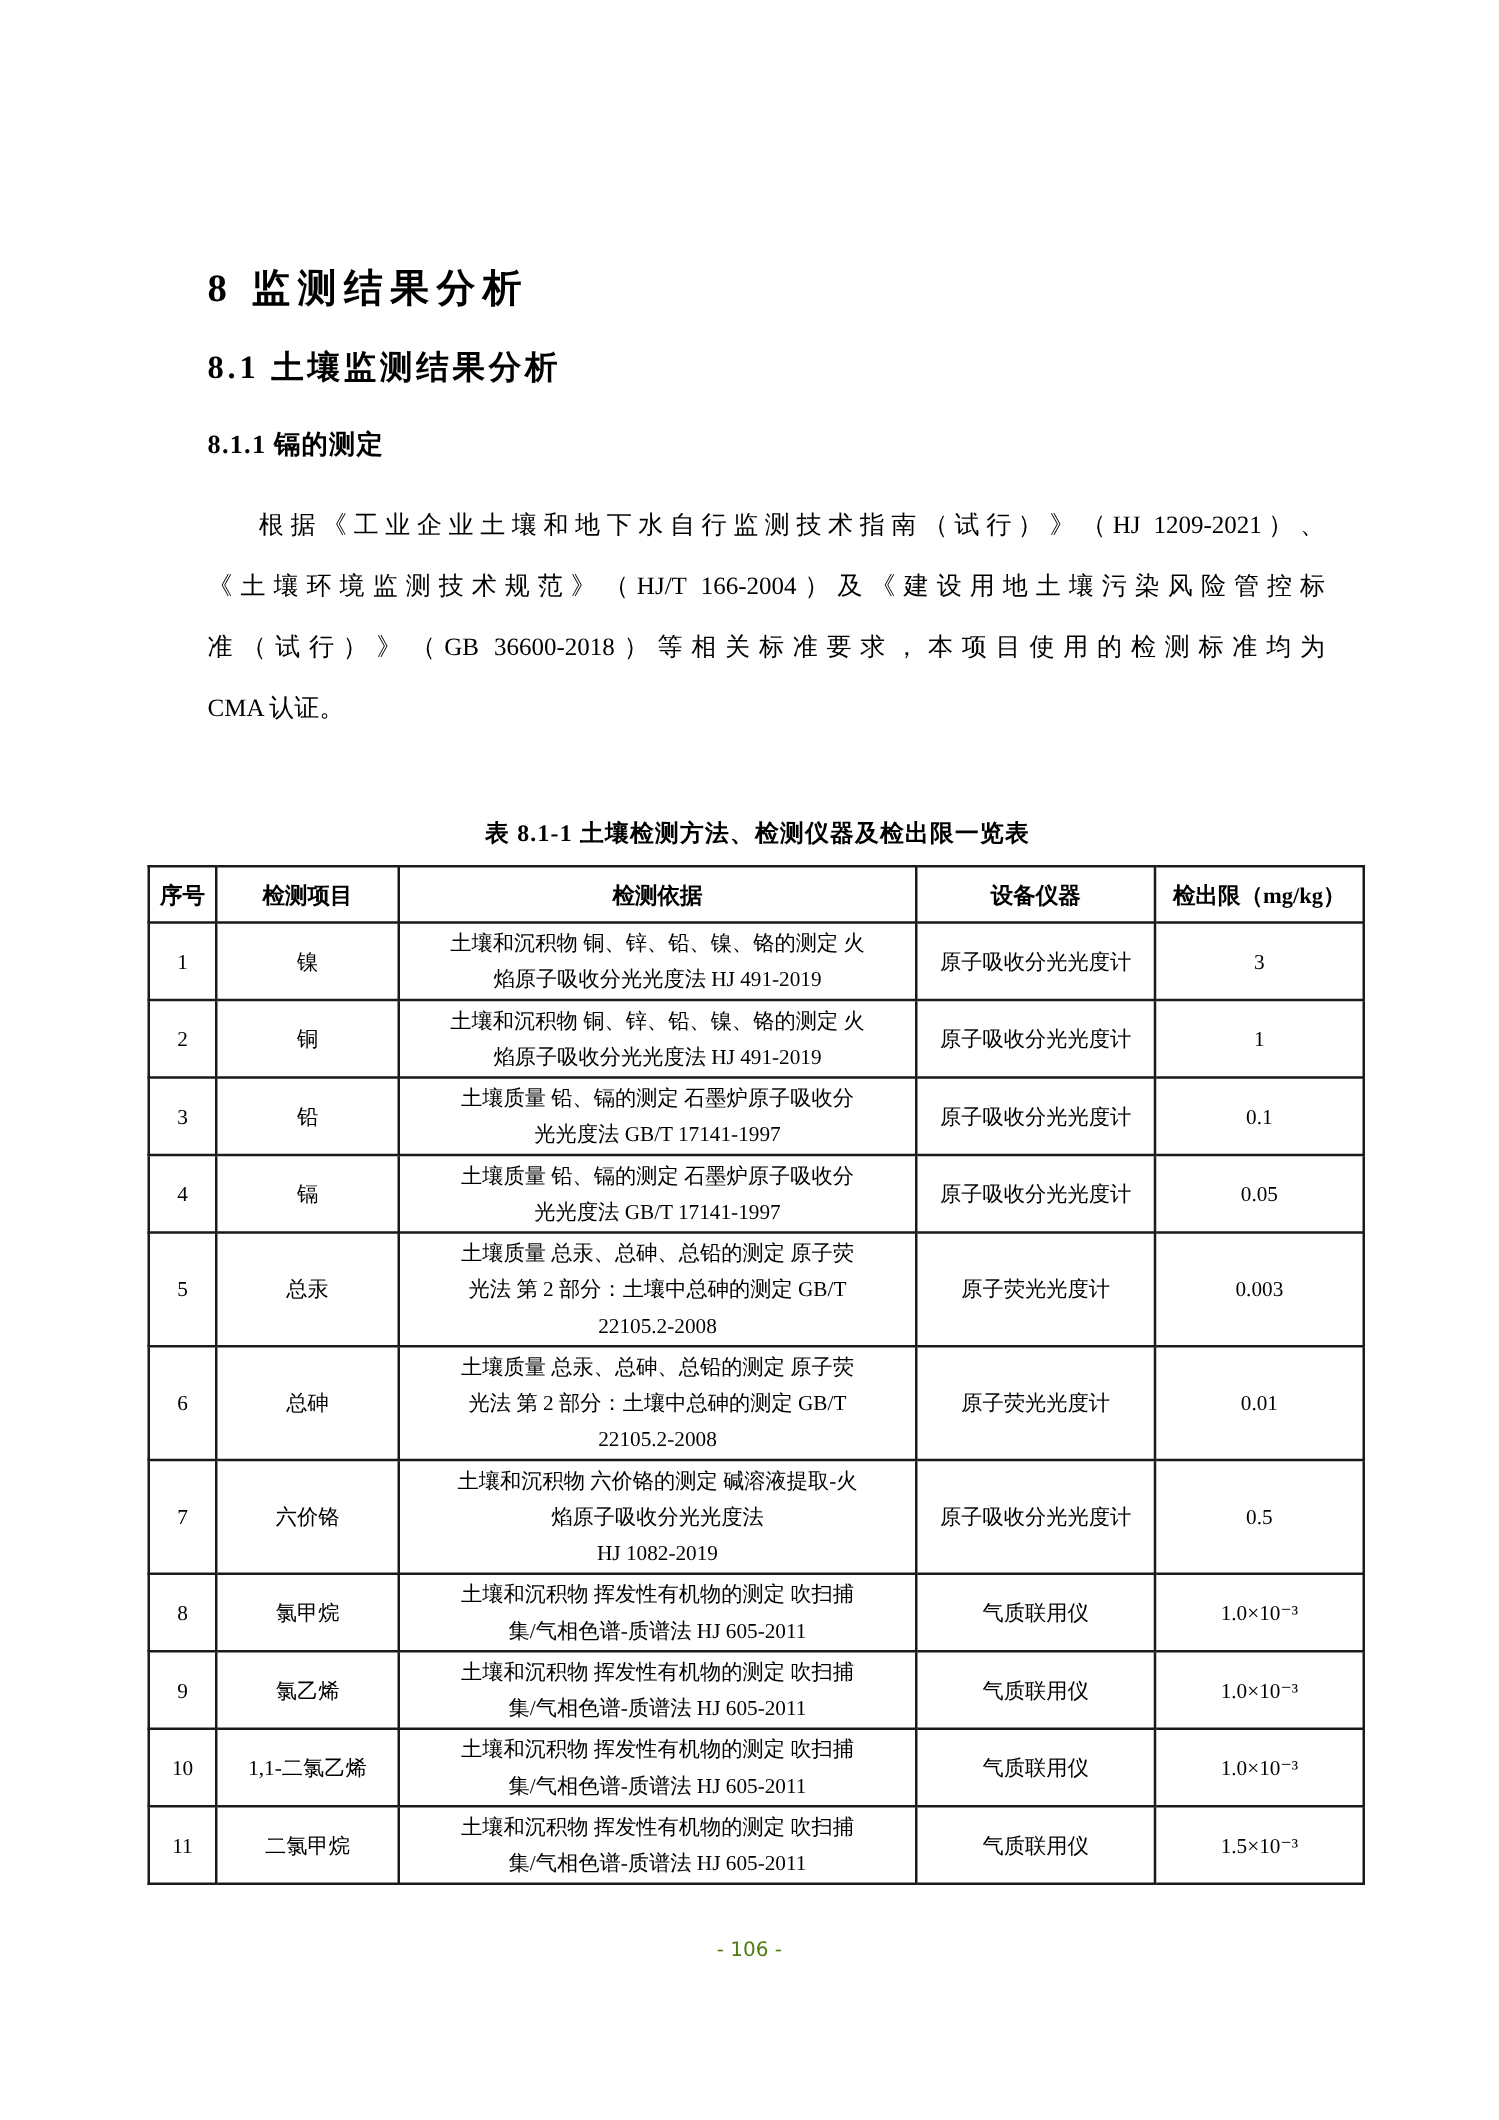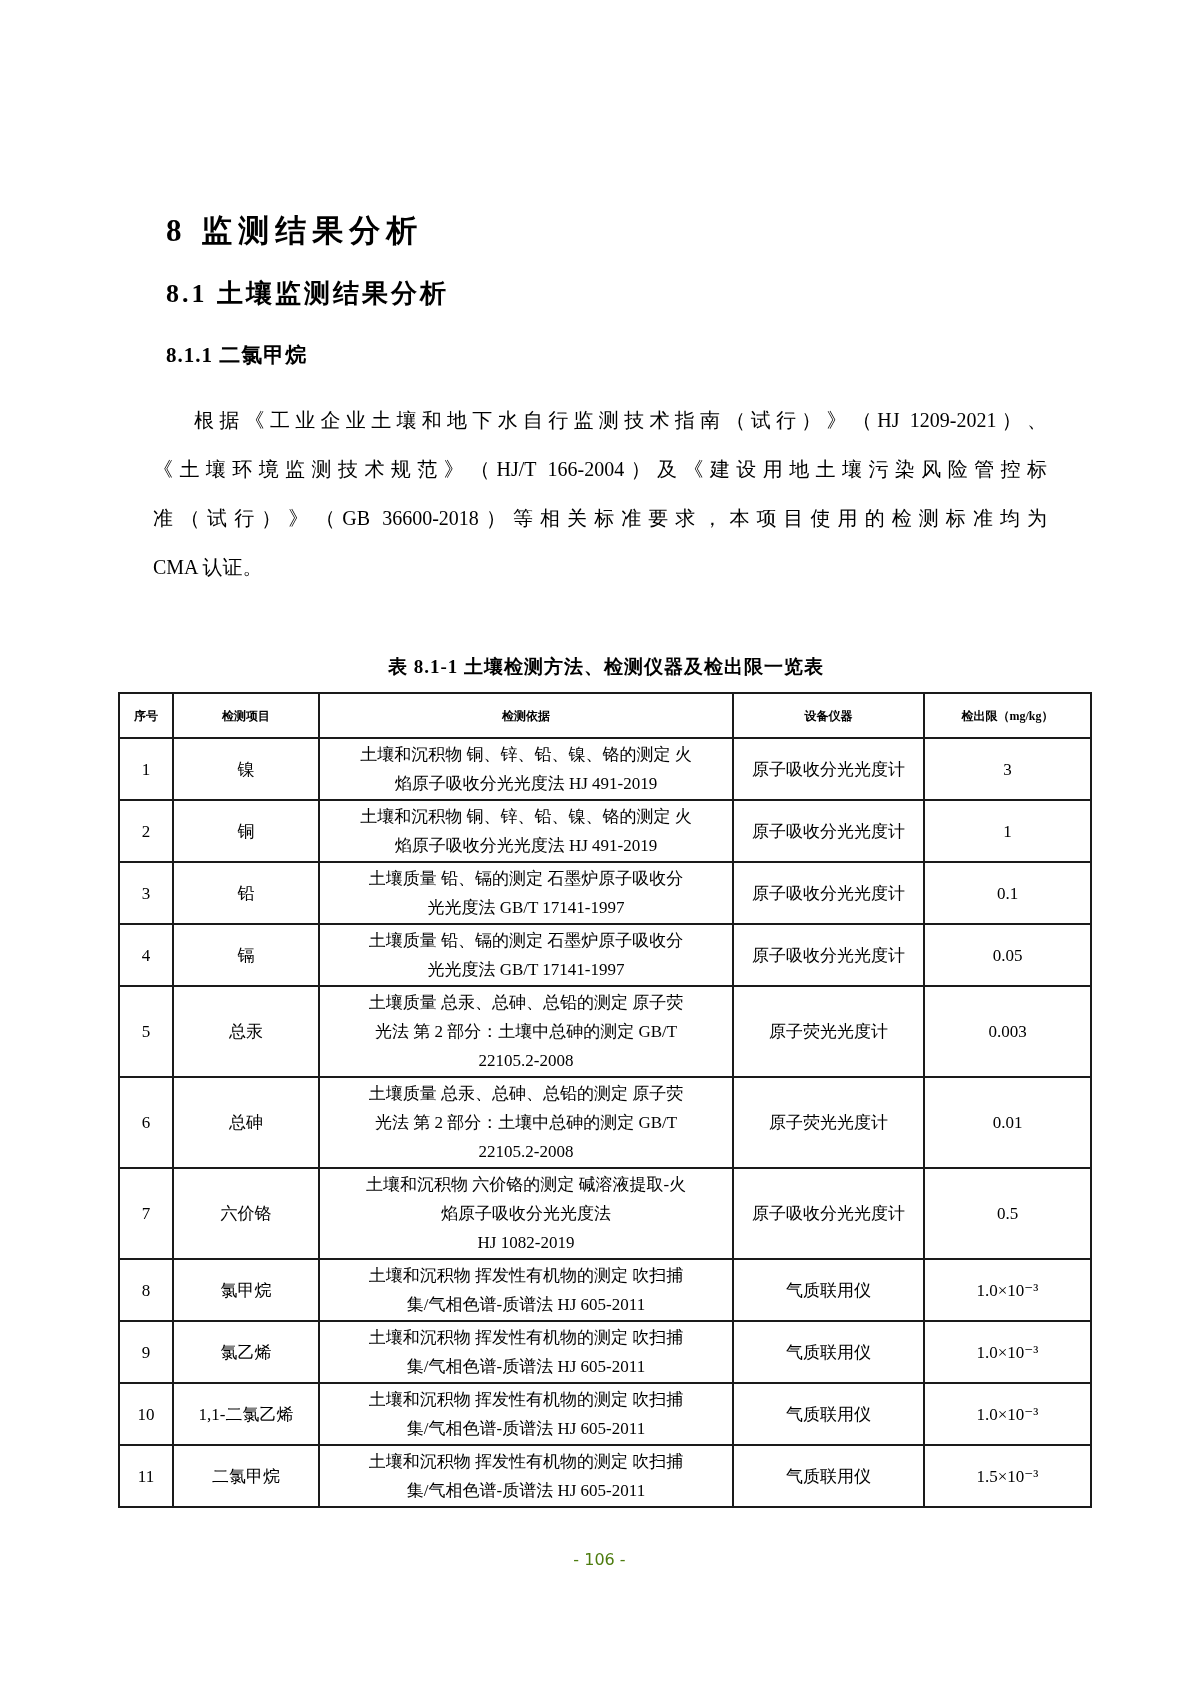--- a/index.html
+++ b/index.html
@@ -38,21 +38,21 @@
     position: absolute;
     left: 166px;
     top: 341px;
     font-size: 21px;
     font-weight: bold;
     letter-spacing: 1px;
     white-space: nowrap;
   }
   .para {
     position: absolute;
-    left: 153px;
+    left: 166px;
     top: 396px;
     width: 894px;
     font-size: 20px;
   }
   .pline {
     height: 49px;
     line-height: 49px;
     text-align: justify;
     text-align-last: justify;
     white-space: nowrap;
@@ -83,21 +83,21 @@
   }
   table.methods th, table.methods td {
     border: 2px solid #1a1a1a;
     vertical-align: middle;
     text-align: center;
     padding: 1px 2px;
     line-height: 29px;
   }
   table.methods th {
     font-weight: bold;
-    font-size: 12px;
+    font-size: 18px;
     height: 41px;
     line-height: 22px;
   }
   td.cell-basis {
     white-space: pre-line;
     padding: 1px 4px;
   }
   td.cell-no, td.cell-item, td.cell-device, td.cell-limit {
     height: 58px;
   }
@@ -112,21 +112,21 @@
     color: #4d7c0f;
   }
 </style>
 </head>
 <body>
 
 <div class="page">
 
   <div class="h1">8 监测结果分析</div>
   <div class="h2">8.1 土壤监测结果分析</div>
-  <div class="h3">8.1.1 二氯甲烷</div>
+  <div class="h3">8.1.1 镉的测定</div>
 
   <div class="para">
     <div class="pline indent">根据《工业企业土壤和地下水自行监测技术指南（试行）》（HJ 1209-2021）、</div>
     <div class="pline">《土壤环境监测技术规范》（HJ/T 166-2004）及《建设用地土壤污染风险管控标</div>
     <div class="pline">准（试行）》（GB 36600-2018）等相关标准要求，本项目使用的检测标准均为</div>
     <div class="pline last">CMA 认证。</div>
   </div>
 
   <div class="caption">表 8.1-1 土壤检测方法、检测仪器及检出限一览表</div>
 

